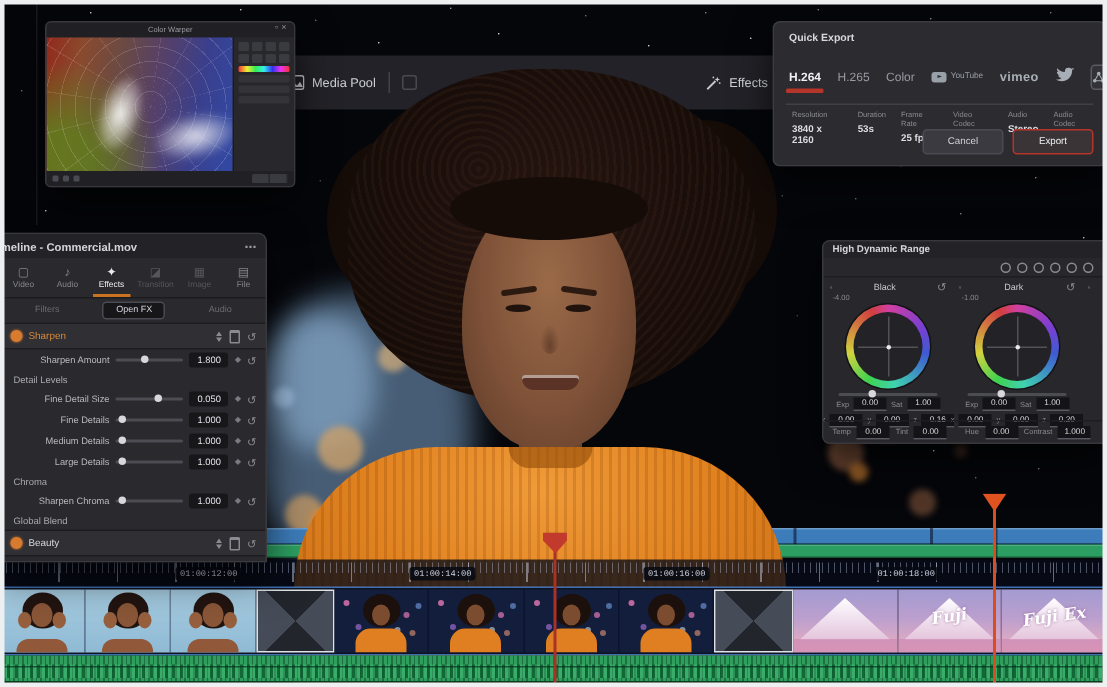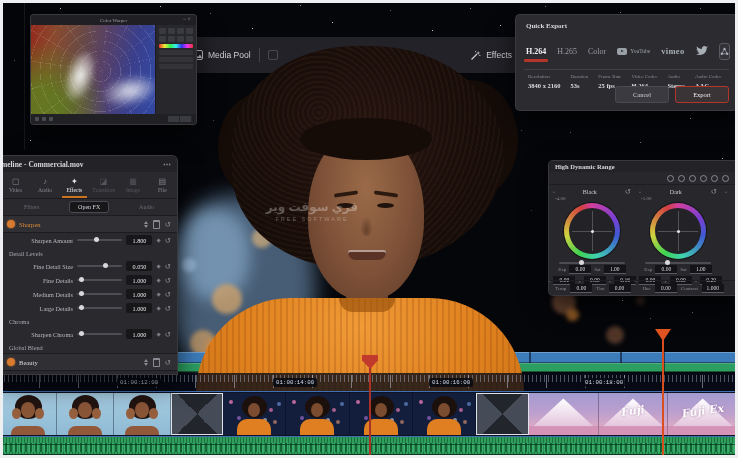--- a/index.html
+++ b/index.html
@@ -99,21 +99,21 @@
   .ttile{position:absolute;top:1px;bottom:1px;border:1px solid #dfe3e8;box-sizing:border-box;
       background:conic-gradient(from 45deg,#454c58 0 90deg,#22252c 90deg 180deg,#454c58 180deg 270deg,#22252c 270deg 360deg);}
   .audio{position:absolute;left:0;top:437px;width:738px;height:18px;background:#2f9e5d;border-bottom:1px solid #0a3a1e;box-sizing:border-box;}
   .audio .wv1{position:absolute;inset:0;background:repeating-linear-gradient(90deg,rgba(8,70,35,.5) 0 1px,transparent 1px 3px);}
   .audio .wv2{position:absolute;left:0;right:0;bottom:2px;height:9px;
       background:repeating-linear-gradient(90deg,rgba(10,90,45,.8) 0 2px,rgba(80,200,130,.35) 2px 5px);}
   .audio .wvline{position:absolute;left:0;right:0;top:7px;height:1px;background:rgba(6,50,25,.7);}
   .blackstrip{position:absolute;left:0;top:455px;width:738px;height:3px;background:#000;}
   
   .panel{position:absolute;background:#28282d;border:1px solid rgba(255,255,255,.08);box-sizing:border-box;
-         box-shadow:0 10px 26px rgba(0,0,0,.65);z-index:6;font-family:Liberation Serif, serif;}
+         box-shadow:0 10px 26px rgba(0,0,0,.65);z-index:6;}
   
   .cw{left:30px;top:14px;width:167px;height:111px;border-radius:4px;overflow:hidden;}
   .cw-title{height:10px;background:#1f1f24;display:flex;align-items:center;justify-content:center;position:relative;
             color:#9a9aa2;font-size:5px;}
   .cw-title .wicons{position:absolute;right:3px;top:1px;color:#8a8a92;font-size:6px;letter-spacing:2px;}
   .cw-body{position:absolute;left:0;top:10px;right:0;bottom:10px;display:flex;}
   .cw-scope{position:relative;width:125px;overflow:hidden;
     background:linear-gradient(100deg,#93291c 0%,#8a4a2e 18%,#6a4a44 38%,#55406a 58%,#3a3f8c 78%,#3347a0 95%);}
   .cw-scope .green{position:absolute;inset:0;background:radial-gradient(circle at 6% 96%,rgba(95,125,30,.85) 0 16%,transparent 48%);}
   .cw-scope .rings{position:absolute;inset:0;
@@ -295,24 +295,20 @@
     <div class="brow" style="left:334px;top:192px;transform:rotate(-8deg);"></div>
     <div class="brow" style="left:374px;top:192px;transform:rotate(8deg);"></div>
     <div class="eye" style="left:337px;top:203px;"></div>
     <div class="eye" style="left:377px;top:203px;"></div>
     <div class="nose"></div>
     <div class="mouth"></div>
     <div class="sweater"></div>
     <div class="collar"></div>
   </div>
 
-  <div class="wm">
-    <div class="a">فري سوفت وير</div>
-    <div class="b">FREE SOFTWARE</div>
-  </div>
 
   <div class="tl">
     <div class="ruler">
       <div class="ticks"></div>
       <div class="bigticks"></div>
     </div>
     <div class="tc" style="left:117px;">01:00:12:00</div>
     <div class="tc" style="left:273px;">01:00:14:00</div>
     <div class="tc" style="left:429px;">01:00:16:00</div>
     <div class="tc" style="left:582px;">01:00:18:00</div>

